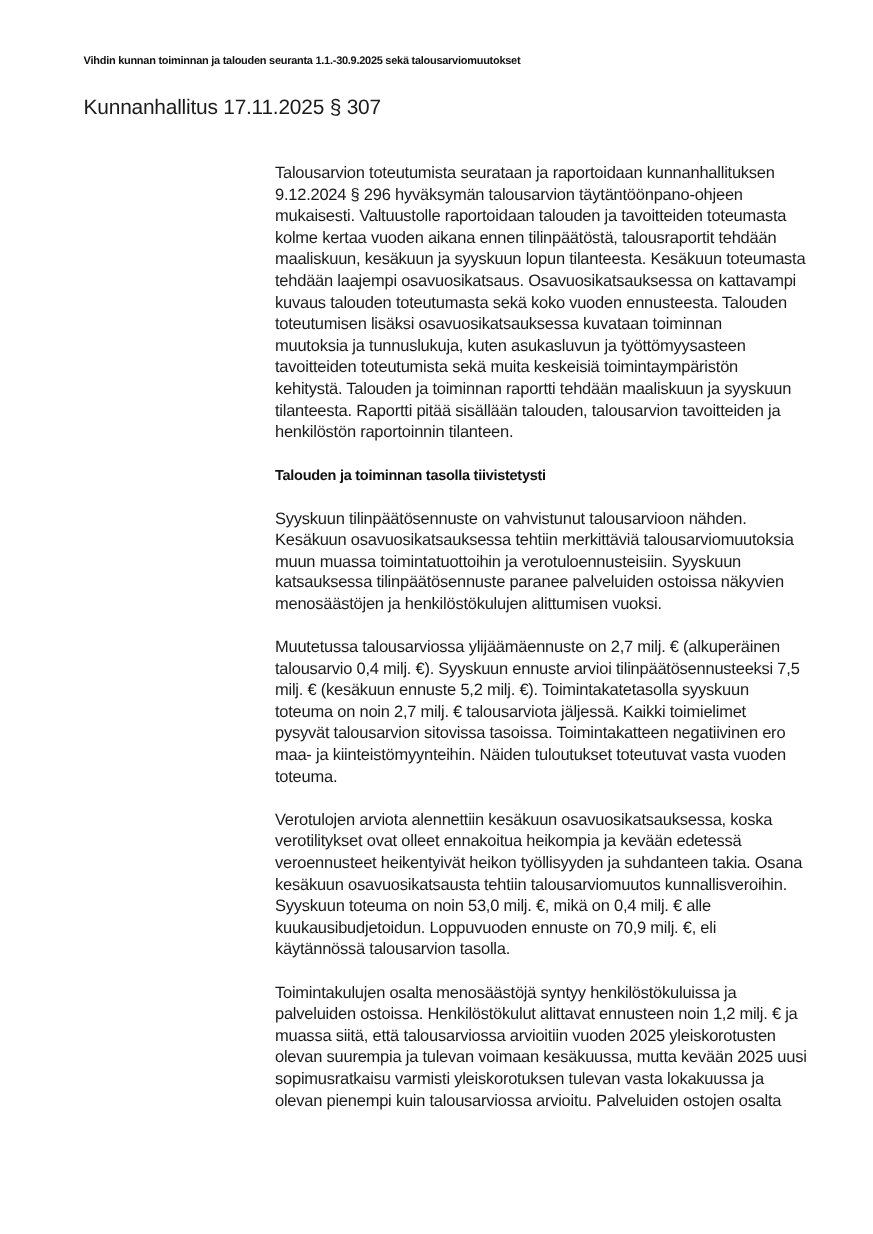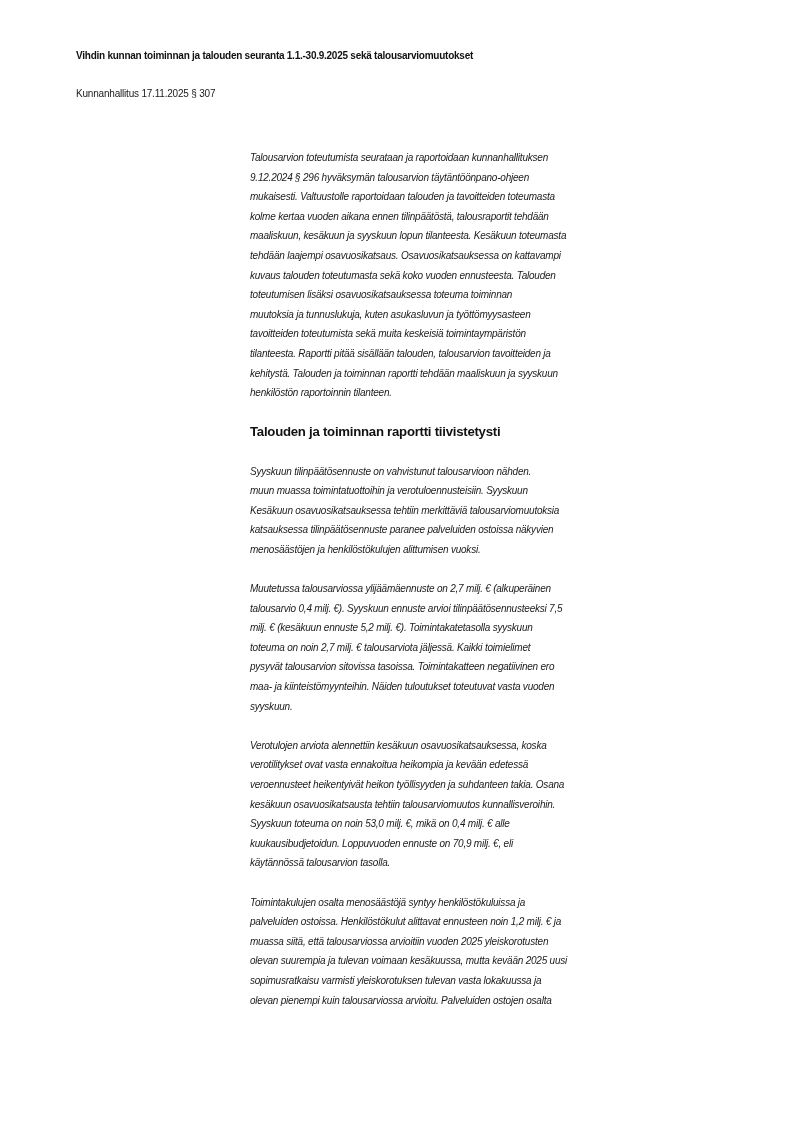--- a/index.html
+++ b/index.html
@@ -7,29 +7,29 @@
     width: 794px; height: 1122px; position: relative; overflow: hidden;
     font-family: "Liberation Sans", sans-serif; color: #1a1a1a;
   }
   .doc-title {
     position: absolute; left: 76px; top: 50px;
     font-size: 10px; font-weight: bold; letter-spacing: -0.25px;
     white-space: nowrap; color: #111;
   }
   .doc-meeting {
     position: absolute; left: 76px; top: 88px;
-    font-size: 10px; letter-spacing: -0.2px; white-space: nowrap; color: #1a1a1a;
+    font-size: 19px; letter-spacing: -0.2px; white-space: nowrap; color: #1a1a1a;
   }
   .body-col {
     position: absolute; left: 250px; top: 148px; width: 500px;
   }
   .para { margin: 0; }
   .line {
-    display: block; font-size: 10px; line-height: 19.6px; height: 19.6px;
-    white-space: nowrap; letter-spacing: -0.22px; color: #1a1a1a; font-style: italic;
+    display: block; font-size: 15px; line-height: 19.6px; height: 19.6px;
+    white-space: nowrap; letter-spacing: -0.22px; color: #1a1a1a;
   }
   .gap { height: 19.6px; }
   .subheading {
     display: block; font-size: 13.2px; font-weight: bold; line-height: 19.6px; height: 19.6px;
     letter-spacing: -0.25px; white-space: nowrap; color: #111;
   }
 </style>
 </head>
 <body>
 
@@ -39,51 +39,51 @@
 
   <div class="body-col">
     <div class="para">
         <span class="line">Talousarvion toteutumista  seurataan ja raportoidaan  kunnanhallituksen</span>
         <span class="line">9.12.2024 § 296 hyväksymän talousarvion täytäntöönpano-ohjeen</span>
         <span class="line">mukaisesti. Valtuustolle raportoidaan talouden ja tavoitteiden toteumasta</span>
         <span class="line">kolme kertaa vuoden aikana ennen tilinpäätöstä, talousraportit tehdään</span>
         <span class="line">maaliskuun, kesäkuun ja syyskuun lopun tilanteesta. Kesäkuun toteumasta</span>
         <span class="line">tehdään laajempi osavuosikatsaus. Osavuosikatsauksessa on kattavampi</span>
         <span class="line">kuvaus talouden toteutumasta  sekä koko vuoden ennusteesta. Talouden</span>
-        <span class="line">toteutumisen lisäksi osavuosikatsauksessa toteuma toiminnan</span>
+        <span class="line">toteutumisen lisäksi osavuosikatsauksessa kuvataan toiminnan</span>
         <span class="line">muutoksia ja tunnuslukuja,  kuten asukasluvun ja työttömyysasteen</span>
         <span class="line">tavoitteiden toteutumista sekä muita keskeisiä toimintaympäristön</span>
+        <span class="line">kehitystä. Talouden ja toiminnan raportti  tehdään maaliskuun ja syyskuun</span>
         <span class="line">tilanteesta. Raportti pitää sisällään talouden, talousarvion tavoitteiden  ja</span>
-        <span class="line">kehitystä. Talouden ja toiminnan raportti  tehdään maaliskuun ja syyskuun</span>
         <span class="line">henkilöstön raportoinnin  tilanteen.</span>
       </div>
     <div class="gap"></div>
-    <div class="subheading">Talouden ja toiminnan raportti tiivistetysti</div>
+    <div class="subheading">Talouden ja toiminnan tasolla tiivistetysti</div>
     <div class="gap"></div>
     <div class="para">
         <span class="line">Syyskuun tilinpäätösennuste on vahvistunut talousarvioon nähden.</span>
+        <span class="line">Kesäkuun osavuosikatsauksessa tehtiin merkittäviä  talousarviomuutoksia</span>
         <span class="line">muun  muassa toimintatuottoihin  ja verotuloennusteisiin. Syyskuun</span>
-        <span class="line">Kesäkuun osavuosikatsauksessa tehtiin merkittäviä  talousarviomuutoksia</span>
         <span class="line">katsauksessa tilinpäätösennuste paranee palveluiden ostoissa näkyvien</span>
         <span class="line">menosäästöjen ja henkilöstökulujen alittumisen vuoksi.</span>
       </div>
     <div class="gap"></div>
     <div class="para">
         <span class="line">Muutetussa  talousarviossa ylijäämäennuste on 2,7 milj. € (alkuperäinen</span>
         <span class="line">talousarvio 0,4 milj. €). Syyskuun ennuste arvioi tilinpäätösennusteeksi 7,5</span>
         <span class="line">milj. € (kesäkuun ennuste 5,2 milj. €). Toimintakatetasolla syyskuun</span>
         <span class="line">toteuma  on noin 2,7 milj. € talousarviota jäljessä. Kaikki toimielimet</span>
         <span class="line">pysyvät talousarvion sitovissa tasoissa. Toimintakatteen negatiivinen ero</span>
         <span class="line">maa- ja kiinteistömyynteihin.  Näiden tuloutukset  toteutuvat  vasta vuoden</span>
-        <span class="line">syyskuun.</span>
+        <span class="line">toteuma.</span>
       </div>
     <div class="gap"></div>
     <div class="para">
         <span class="line">Verotulojen  arviota alennettiin kesäkuun osavuosikatsauksessa, koska</span>
-        <span class="line">verotilitykset ovat vasta ennakoitua  heikompia  ja kevään edetessä</span>
+        <span class="line">verotilitykset ovat olleet ennakoitua  heikompia  ja kevään edetessä</span>
         <span class="line">veroennusteet  heikentyivät heikon työllisyyden ja suhdanteen takia. Osana</span>
         <span class="line">kesäkuun osavuosikatsausta tehtiin talousarviomuutos  kunnallisveroihin.</span>
         <span class="line">Syyskuun  toteuma  on noin 53,0 milj. €, mikä on 0,4 milj. € alle</span>
         <span class="line">kuukausibudjetoidun.  Loppuvuoden  ennuste on 70,9 milj. €, eli</span>
         <span class="line">käytännössä talousarvion tasolla.</span>
       </div>
     <div class="gap"></div>
     <div class="para">
         <span class="line">Toimintakulujen  osalta menosäästöjä syntyy henkilöstökuluissa ja</span>
         <span class="line">palveluiden  ostoissa. Henkilöstökulut  alittavat ennusteen  noin 1,2 milj. € ja</span>

